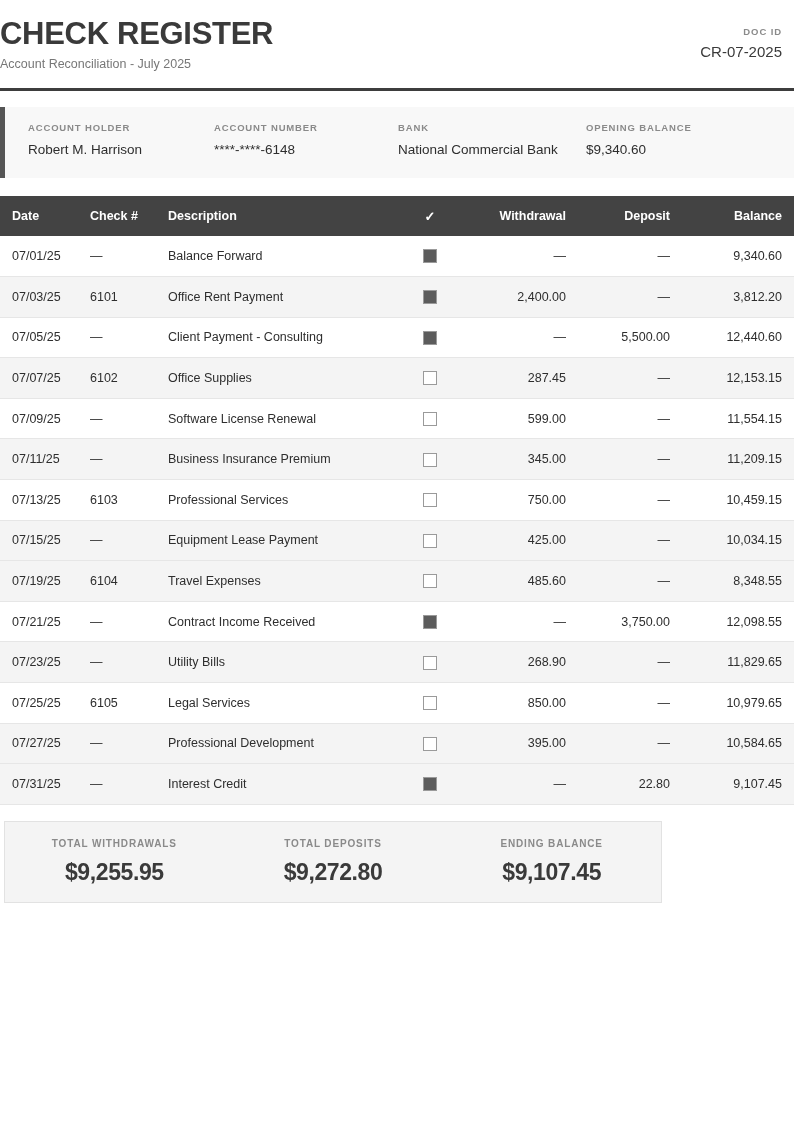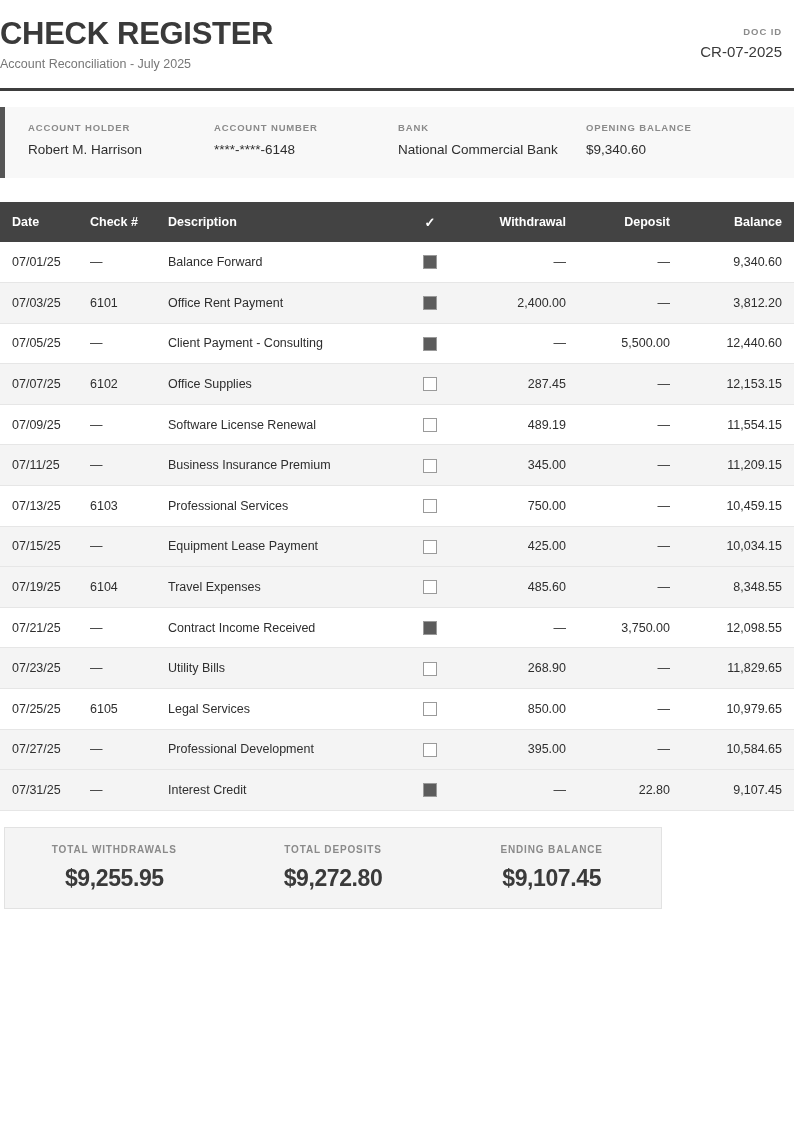--- a/index.html
+++ b/index.html
@@ -110,21 +110,21 @@
   .acct-value {
     font-size: 13.5px;
     color: #2e2e2e;
     margin-top: 9px;
     line-height: 1.2;
     white-space: nowrap;
   }
 
   
   .register {
-    margin-top: 24px;
+    margin-top: 18px;
     width: 794px;
     border-collapse: collapse;
     table-layout: fixed;
     padding-left: 40px;
   }
   .register thead th {
     background: #434343;
     color: #ffffff;
     font-size: 12.5px;
     font-weight: bold;
@@ -304,21 +304,21 @@
           <td class="c-clear"><span class="checkbox"></span></td>
           <td class="c-num">287.45</td>
           <td class="c-num">—</td>
           <td class="c-bal">12,153.15</td>
         </tr>
         <tr class="plain">
           <td class="c-date">07/09/25</td>
           <td class="c-check">—</td>
           <td class="c-desc">Software License Renewal</td>
           <td class="c-clear"><span class="checkbox"></span></td>
-          <td class="c-num">489.19</td>
+          <td class="c-num">599.00</td>
           <td class="c-num">—</td>
           <td class="c-bal">11,554.15</td>
         </tr>
         <tr class="striped">
           <td class="c-date">07/11/25</td>
           <td class="c-check">—</td>
           <td class="c-desc">Business Insurance Premium</td>
           <td class="c-clear"><span class="checkbox"></span></td>
           <td class="c-num">345.00</td>
           <td class="c-num">—</td>

